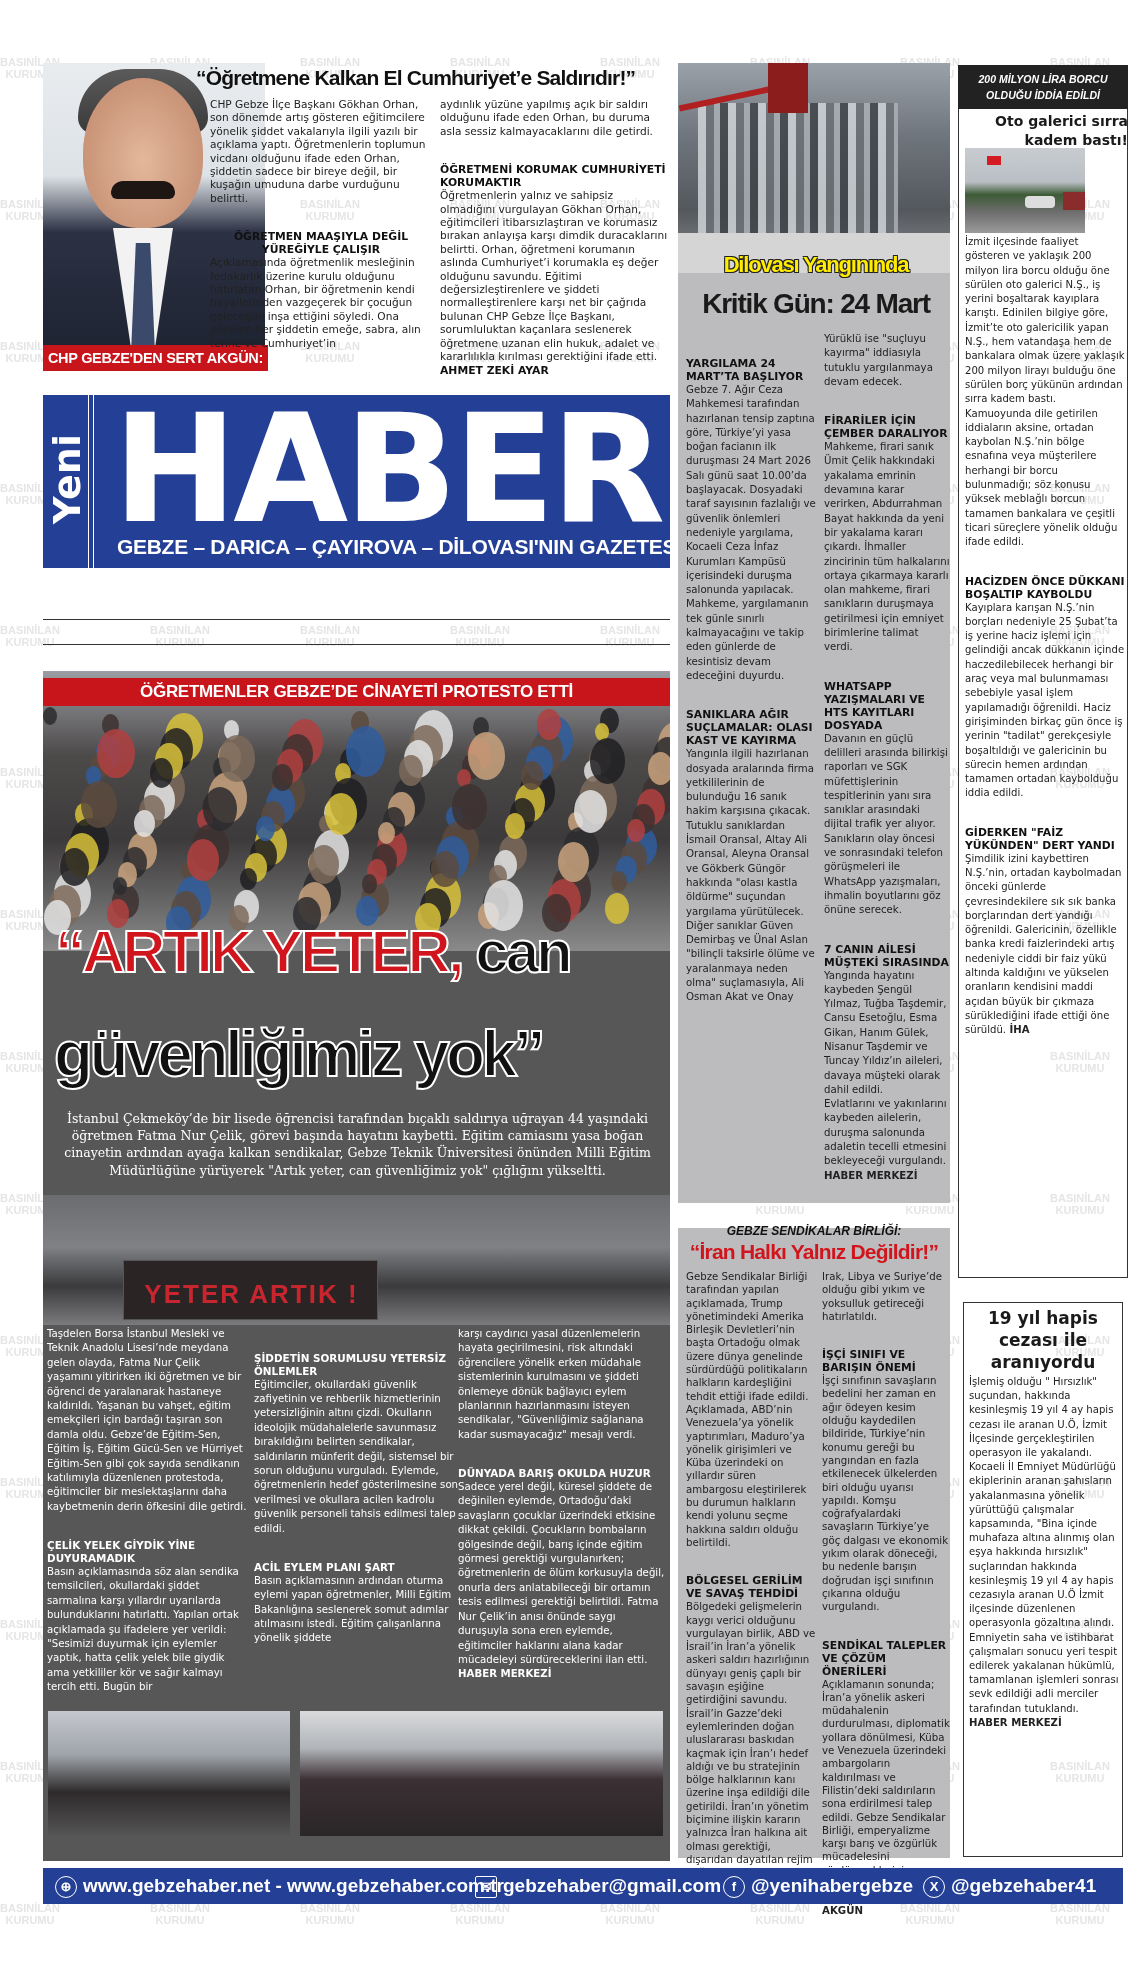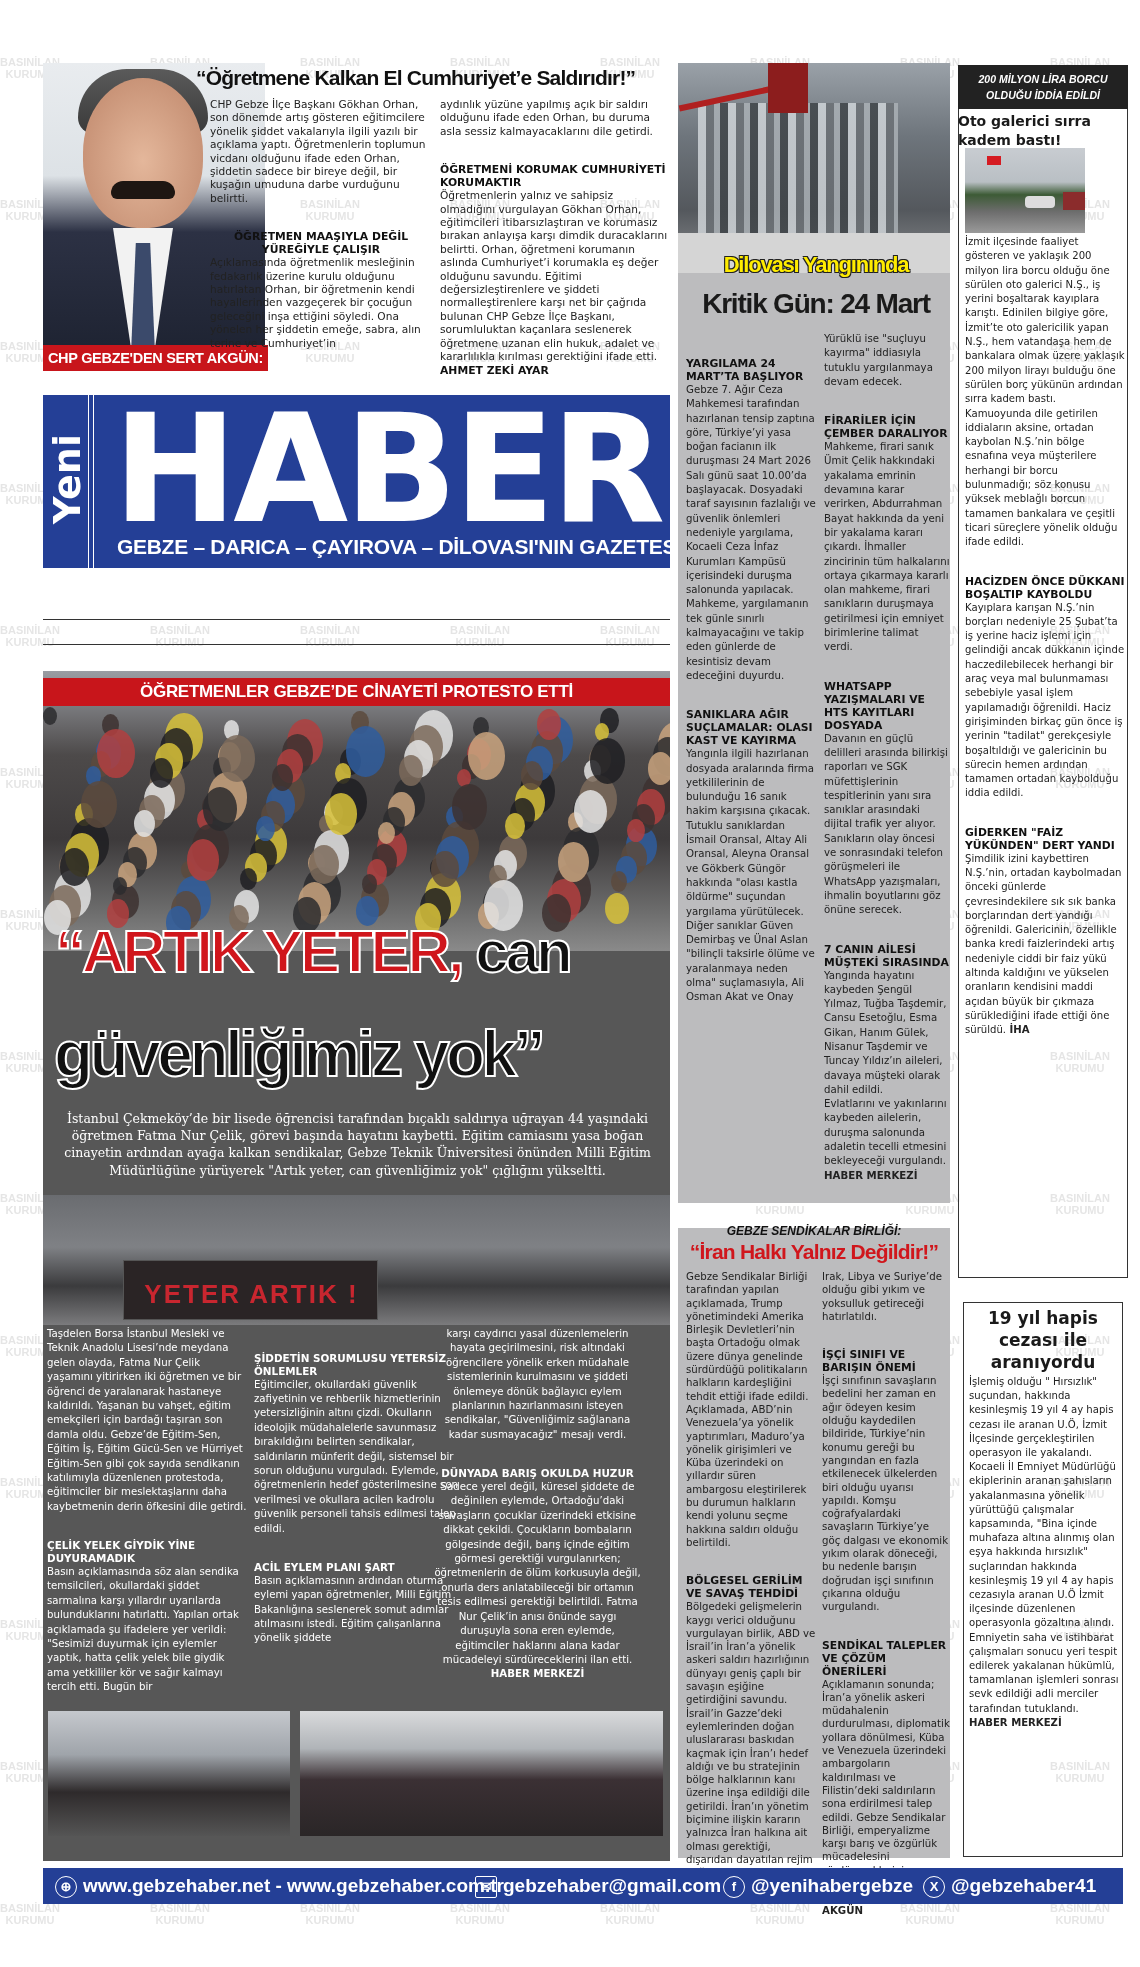--- a/index.html
+++ b/index.html
@@ -52,21 +52,21 @@
   
   #iran-box { left: 678px; top: 1228px; width: 272px; height: 630px; background: #bcbcbe; }
   #iran-kicker { left: 678px; top: 1224px; width: 272px; text-align:center; font-family:"Liberation Sans", sans-serif; font-weight:bold; font-style:italic; font-size:12px; color:#111; }
   #iran-head { left: 678px; top: 1240px; width: 272px; text-align:center; font-family:"Liberation Sans", sans-serif; font-weight:bold; font-size:21px; color:#d0161c; letter-spacing:-0.8px; white-space:nowrap; }
   #iran-col1 { left: 686px; top: 1270px; width: 130px; font-size: 10.2px; line-height: 13.3px; }
   #iran-col2 { left: 822px; top: 1270px; width: 128px; font-size: 10.2px; line-height: 13.3px; }
 
   
   #oto-box { left: 958px; top: 65px; width: 170px; height: 1213px; border: 1px solid #333; }
   #oto-kicker { left: 958px; top: 65px; width: 170px; height: 44px; background:#222; color:#fff; font-family:"Liberation Sans", sans-serif; font-weight:bold; font-style:italic; font-size:10.5px; line-height:16px; text-align:center; padding-top:6px; }
-  #oto-head { left: 958px; top: 112px; width: 170px; text-align:left; font-family:"DejaVu Sans", sans-serif; font-weight:bold; font-size:14px; line-height:19px; }
+  #oto-head { left: 958px; top: 112px; width: 170px; text-align:right; font-family:"DejaVu Sans", sans-serif; font-weight:bold; font-size:14px; line-height:19px; }
   #oto-photo { left: 965px; top: 148px; width: 120px; height: 85px; background: linear-gradient(180deg,#c8ccd1 0%,#b9bfc4 40%,#3d5b36 55%,#6d6d6d 75%,#9a9a9a 100%); }
   #oto-photo .flag { position:absolute; left:22px; top:8px; width:14px; height:9px; background:#d51b22; }
   #oto-photo .car { position:absolute; left:60px; top:48px; width:30px; height:12px; background:#ddd; border-radius:4px; }
   #oto-photo .van { position:absolute; left:98px; top:44px; width:22px; height:18px; background:#8b2c2c; }
   #oto-col { left: 965px; top: 235px; width: 160px; font-size: 10.1px; line-height: 14.3px; }
 
   
   #hapis-box { left: 963px; top: 1302px; width: 160px; height: 555px; border: 1px solid #333; }
   #hapis-head { left: 963px; top: 1307px; width: 160px; text-align:center; font-family:"DejaVu Sans", sans-serif; font-weight:bold; font-size:17px; line-height:22px; }
   #hapis-col { left: 969px; top: 1375px; width: 152px; font-size: 10.1px; line-height: 14.2px; }
@@ -79,21 +79,21 @@
   #big1 { left: 55px; top: 920px; width: 615px; white-space:nowrap; font-family:"Liberation Sans", sans-serif; font-weight:bold; font-size:60px; line-height:64px; letter-spacing:-3px; }
   #big1 .red { color:#d0161c; -webkit-text-stroke: 2px #fff; }
   #big1 .blk { color:#111; -webkit-text-stroke: 2px #fff; }
   #big2 { left: 54px; top: 1020px; width: 615px; white-space:nowrap; color:#111; font-family:"Liberation Sans", sans-serif; font-weight:bold; font-size:64px; line-height:68px; letter-spacing:-3.5px; -webkit-text-stroke: 2px #fff; }
   #lead { left: 60px; top: 1110px; width: 595px; text-align:center; color:#fff; font-family:"DejaVu Serif", serif; font-size:12.5px; line-height:17.2px; }
   #main-photo2 { left: 43px; top: 1195px; width: 627px; height: 130px; overflow:hidden; background: linear-gradient(180deg,#6a6c70 0%,#7f8185 40%,#3b3b3d 70%,#7b7b7d 100%); }
   #banner { position:absolute; left:80px; top:65px; width:255px; height:60px; background:#2a2425; border:1px solid #555; }
   #banner span { position:absolute; left:0; top:18px; width:255px; text-align:center; color:#c8262f; font-family:"Liberation Sans", sans-serif; font-weight:bold; font-size:26px; letter-spacing:2px; }
   #main-col1 { left: 47px; top: 1327px; width: 200px; color:#fff; font-size: 10.2px; line-height: 14.4px; }
   #main-col2 { left: 254px; top: 1327px; width: 205px; color:#fff; font-size: 10.2px; line-height: 14.4px; }
-  #main-col3 { left: 434px; top: 1327px; width: 207px; color:#fff; font-size: 10.2px; line-height: 14.4px; text-align: center; }
+  #main-col3 { left: 458px; top: 1327px; width: 207px; color:#fff; font-size: 10.2px; line-height: 14.4px; }
   #main-col1 .sub, #main-col2 .sub, #main-col3 .sub { color:#fff; font-size:10.4px; line-height:12.8px; }
   #main-photo3 { left: 48px; top: 1711px; width: 242px; height: 125px; background: linear-gradient(180deg,#c5c8cd 0%,#9fa4aa 35%,#2e2a2b 65%,#555 100%); }
   #main-photo4 { left: 300px; top: 1711px; width: 363px; height: 125px; background: linear-gradient(180deg,#d9dadc 0%,#b0b4b8 30%,#3b3034 55%,#2a2627 100%); }
 
   
   #footer { left: 43px; top: 1868px; width: 1080px; height: 36px; background:#243f96; color:#fff; font-family:"Liberation Sans", sans-serif; font-weight:bold; font-size:19px; line-height:36px; white-space:nowrap; }
   #footer .it { position:absolute; top:0; }
   .ico { display:inline-block; width:22px; height:22px; border:1.5px solid #fff; border-radius:50%; vertical-align:middle; margin-right:6px; text-align:center; line-height:19px; font-size:13px; }
   .ico.sq { border-radius:2px; }
 

